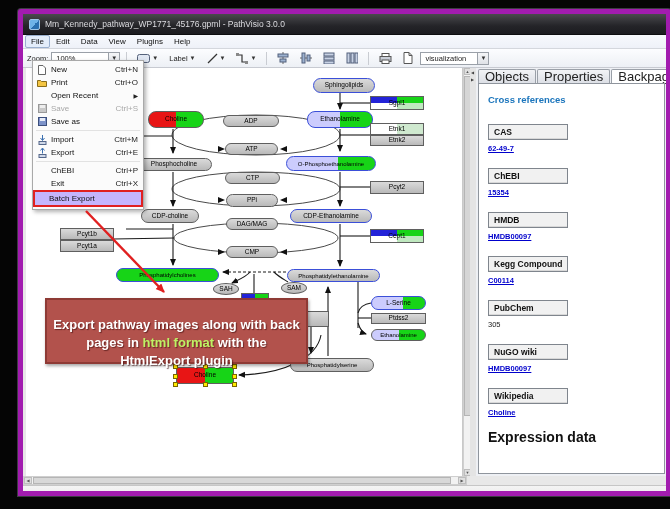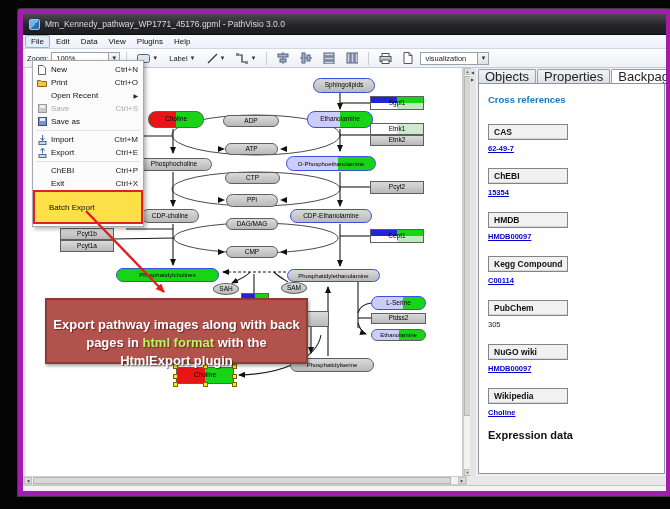--- a/index.html
+++ b/index.html
@@ -46,21 +46,21 @@
     margin-right:1px;border-radius:2px 2px 0 0;display:flex;align-items:center;}
   .tab.active{background:#fff;position:relative;top:0;font-weight:normal;}
   .sbpanel{position:absolute;left:2px;right:10px;top:15px;bottom:2px;background:#fff;border:1px solid #8f959d;
     padding:10px 9px;overflow:hidden;}
   .xref-head{color:#1b75bc;font-weight:bold;font-size:9.5px;margin-bottom:16px;}
   .xref-sec{margin-bottom:12px;}
   .xref-box{display:inline-block;min-width:80px;border:1px solid #7f858d;background:#f1f1f1;
     box-shadow:inset 0 -1px 0 #d8d8d8;font-weight:bold;font-size:8.5px;padding:2px 5px;color:#111;}
   .xref-val{display:block;margin-top:4px;font-size:7.5px;font-weight:bold;color:#0000cc;text-decoration:underline;}
   .xref-val.plain{color:#222;text-decoration:none;font-weight:normal;}
-  .expr-head{font-weight:bold;font-size:11px;color:#111;margin-top:4px;}
+  .expr-head{font-weight:bold;font-size:14px;color:#111;margin-top:4px;}
   .sbscroll{position:absolute;right:1px;top:15px;bottom:2px;width:8px;background:#f0f0f0;border:1px solid #d0d0d0;font-size:4px;color:#555;}
   .sbscroll .thumb{position:absolute;left:0;top:7px;width:6px;height:70px;background:#d6d6d6;border:1px solid #b5b5b5;}
   
   .hscrollrow{position:absolute;left:0;top:462px;width:653px;height:9px;background:#e8e8e8;display:flex;}
   .hscroll{width:444px;height:9px;background:#f2f2f2;border:1px solid #cfcfcf;position:relative;font-size:4px;color:#555;}
   .hscroll .arr{position:absolute;top:0;width:8px;height:7px;background:#e0e0e0;border:1px solid #bdbdbd;
     display:flex;align-items:center;justify-content:center;}
   .hscroll .thumb{position:absolute;left:9px;top:0;height:7px;width:418px;background:#d8d8d8;border:1px solid #b5b5b5;}
   .statusbar{position:absolute;left:0;top:471px;width:653px;height:16px;background:linear-gradient(#f4f4f4,#e6e6e6);
     border-top:1px solid #c6c6c6;font-size:7px;color:#222;display:flex;align-items:center;padding:0 4px;}
@@ -84,21 +84,21 @@
     text-align:center;line-height:18px;padding-top:16px;text-shadow:1px 1px 1px rgba(60,10,10,.6);}
   .callout .hl{color:#bef264;}
   
   .filemenu{position:absolute;left:1px;top:46px;width:112px;z-index:40;background:#fbfbfb;border:1px solid #a9a9a9;
     box-shadow:2px 2px 4px rgba(0,0,0,.3);font-size:8px;color:#111;padding:2px 0;margin-left:8px;}
   .mi{display:flex;align-items:center;height:13px;padding:0 5px 0 3px;}
   .mi .ic{width:12px;display:flex;justify-content:center;margin-right:3px;}
   .mi .lb{flex:1;}
   .mi .sc{color:#222;margin-left:8px;}
   .mi.disabled .lb,.mi.disabled .sc{color:#a8a8a8;}
-  .mi.hl{background:#fde047;border:2px solid #e02020;height:34px;padding-left:14px;}
+  .mi.hl{background:#c4b5fd;border:2px solid #e02020;height:17px;padding-left:14px;}
   .msep{height:1px;background:#e2e2e2;margin:2px 3px;}
   .overlay{position:absolute;left:0;top:0;z-index:60;pointer-events:none;}
 </style>
 </head>
 <body>
 
 <div class="window">
 
   <div class="titlebar">
     <span class="appicon"></span>

